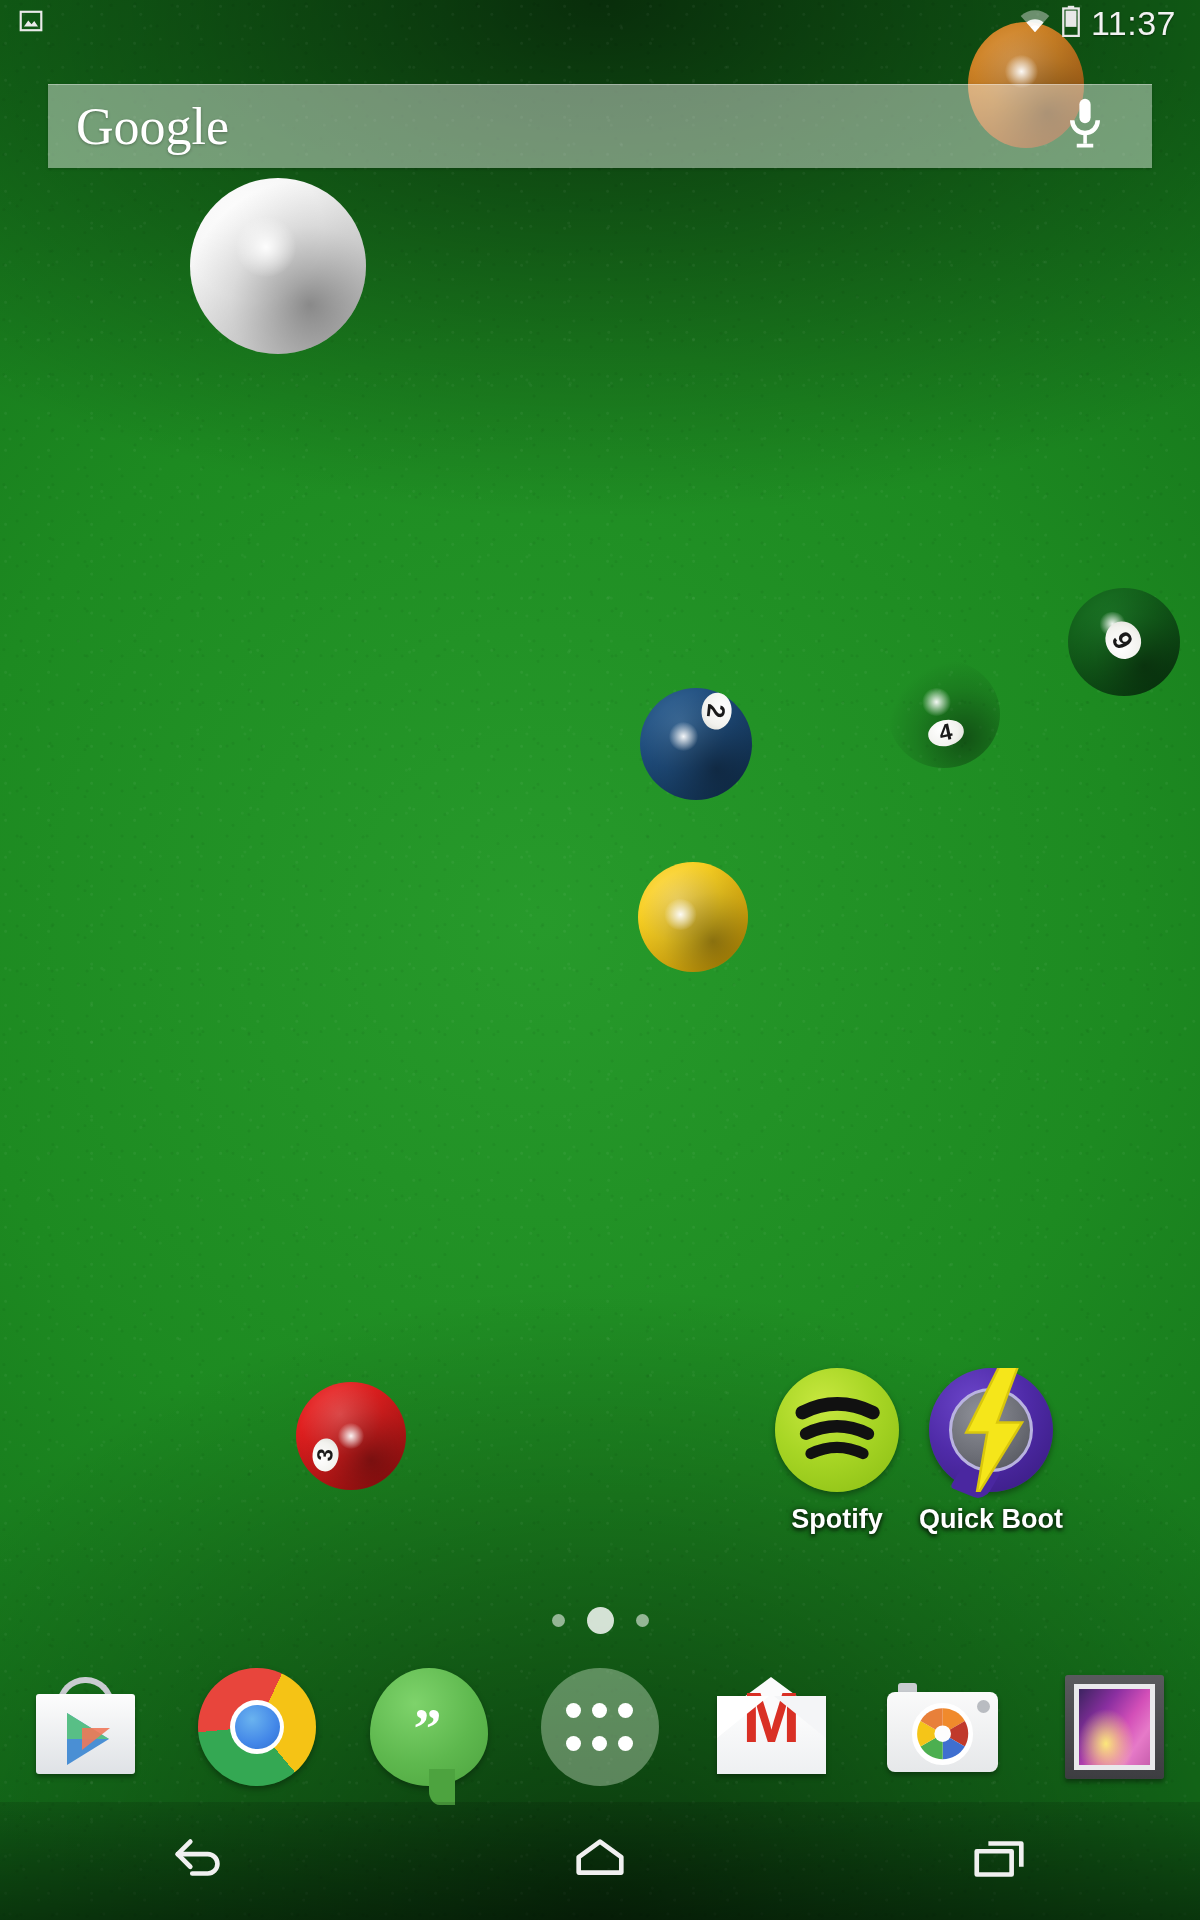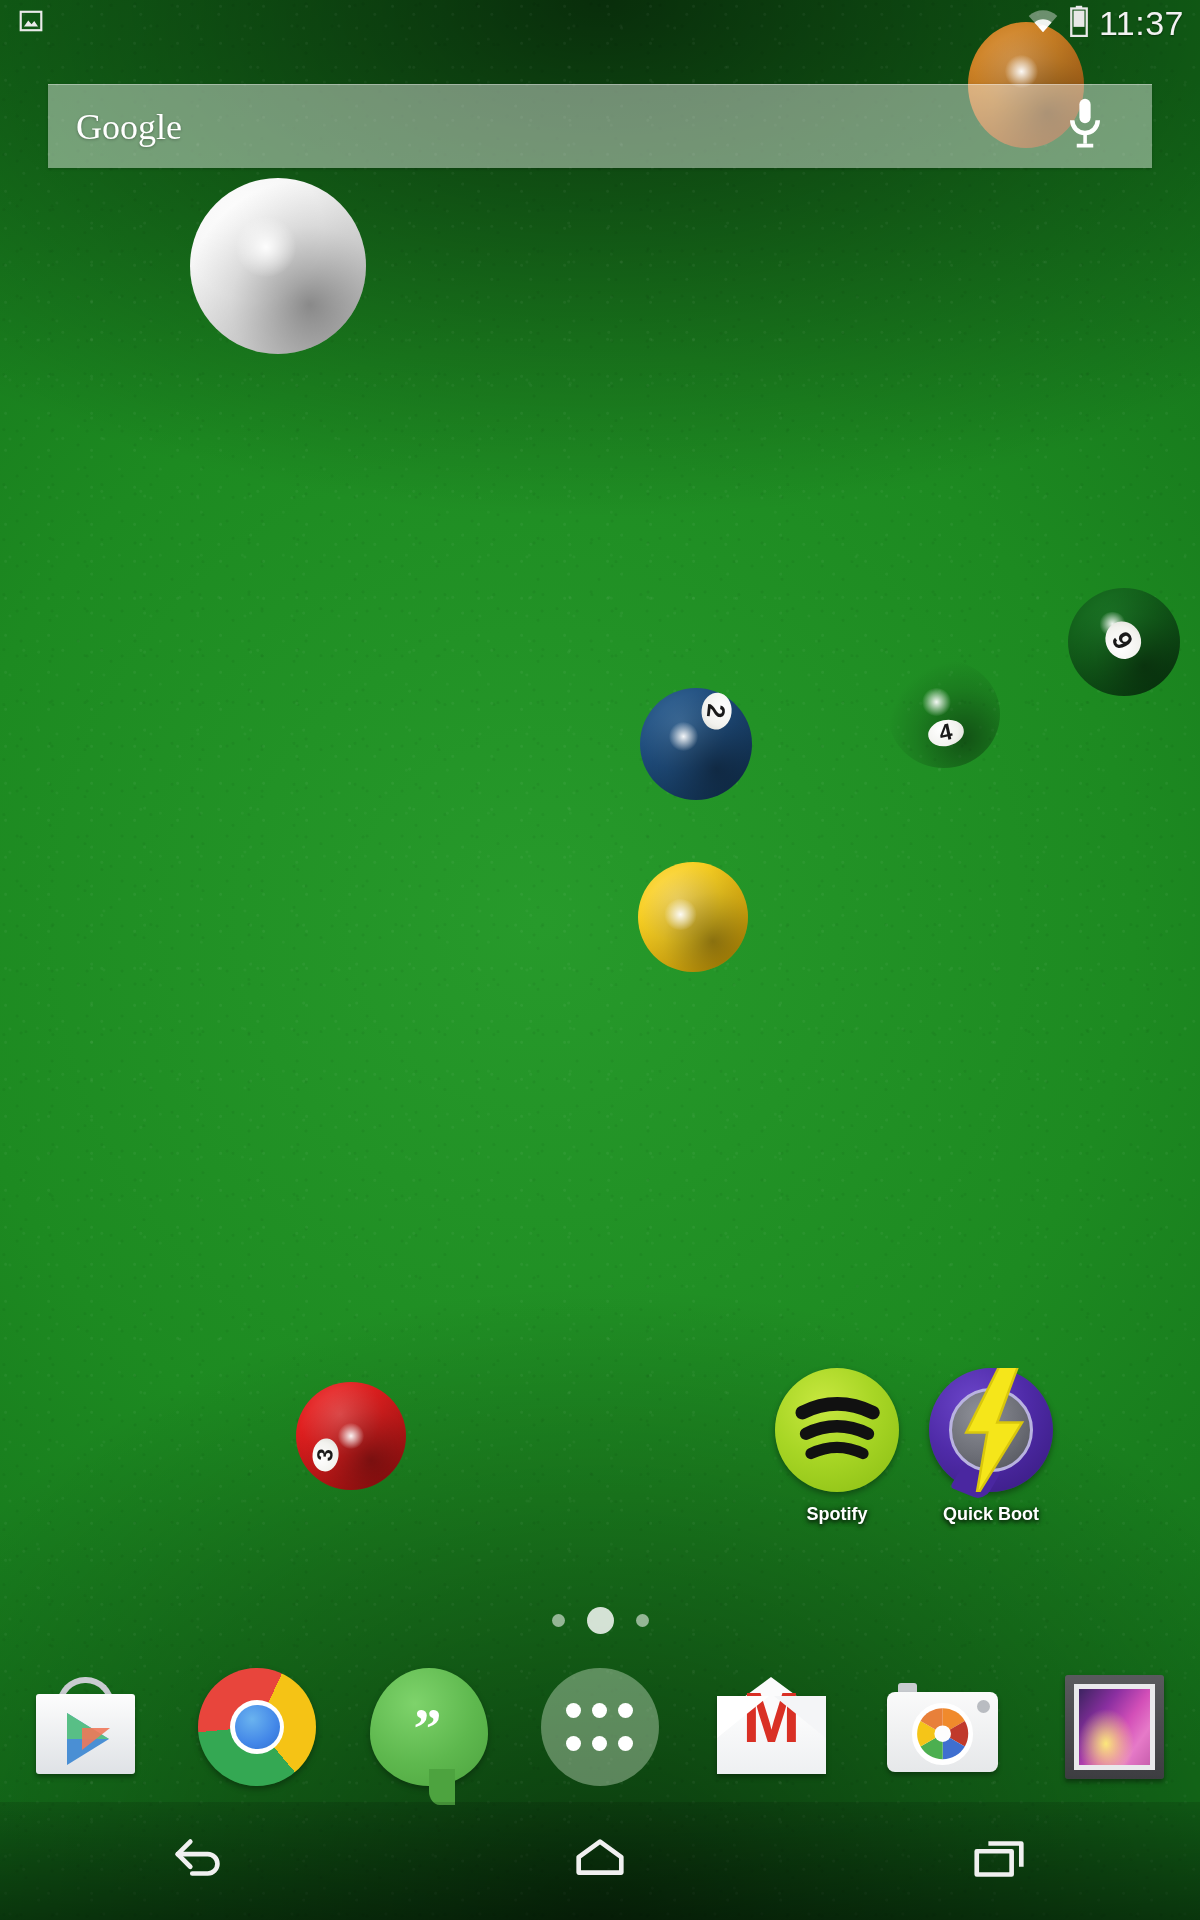--- a/index.html
+++ b/index.html
@@ -59,53 +59,53 @@
     display:flex; align-items:center; justify-content:center;
     color:#1a1a1a; font-weight:bold;
     font-family:"Liberation Sans", sans-serif;
     overflow:hidden;
   }
 
   
   #statusbar{
     position:absolute; top:0; left:0; width:1200px; height:46px;
     display:flex; align-items:center; z-index:40;
-    padding:0 16px 0 18px;
+    padding:0 24px 0 18px;
   }
   #statusbar .left{ display:flex; align-items:center; gap:10px; }
   #statusbar .right{ margin-left:auto; display:flex; align-items:center; gap:10px; }
   .clock{
     color:#f2f2f2; font-size:34px; letter-spacing:.5px;
     font-family:"Liberation Sans", sans-serif; font-weight:300;
     text-shadow:0 1px 2px rgba(0,0,0,.45);
   }
 
   
   #searchbar{
     position:absolute; left:48px; top:84px; width:1104px; height:84px;
     background:rgba(255,255,255,.42);
     border-top:1px solid rgba(255,255,255,.35);
     display:flex; align-items:center; z-index:30;
     box-shadow:0 1px 3px rgba(0,0,0,.18);
   }
   #searchbar .glabel{
     margin-left:28px; font-family:"Liberation Serif", serif;
-    font-size:36px; color:#ffffff; line-height:1;
+    font-size:52px; color:#ffffff; line-height:1;
     text-shadow:0 1px 3px rgba(0,0,0,.30);
   }
   #searchbar .mic{ margin-left:auto; margin-right:44px; }
 
   
   .appcell{
     position:absolute; width:190px;
     display:flex; flex-direction:column; align-items:center; z-index:20;
   }
   .appcell .iconbox{ width:124px; height:124px; position:relative; }
   .applabel{
-    margin-top:12px; color:#ffffff; font-size:18px; font-weight:bold;
+    margin-top:12px; color:#ffffff; font-size:27px; font-weight:bold;
     font-family:"Liberation Sans", sans-serif;
     text-shadow:0 2px 4px rgba(0,0,0,.75), 0 0 6px rgba(0,0,0,.5);
     white-space:nowrap;
   }
 
   
   .ic-spotify{
     width:100%; height:100%; border-radius:50%;
     background:radial-gradient(circle at 38% 30%, #c8e840 0%, #a8d625 45%, #89bd13 100%);
     position:relative; overflow:hidden;

